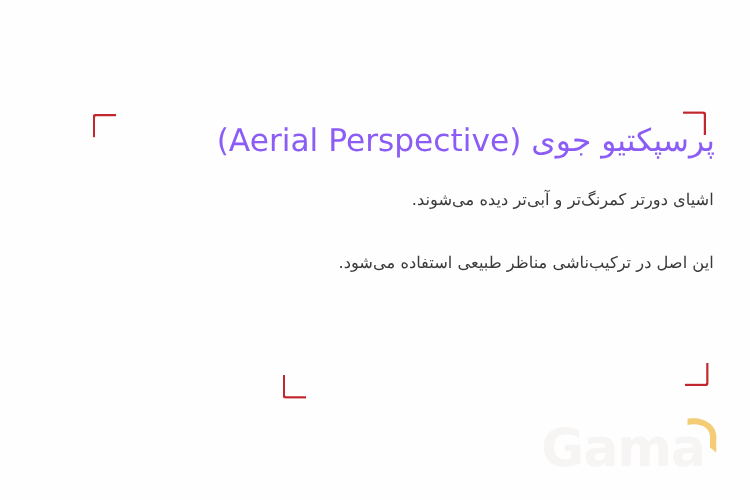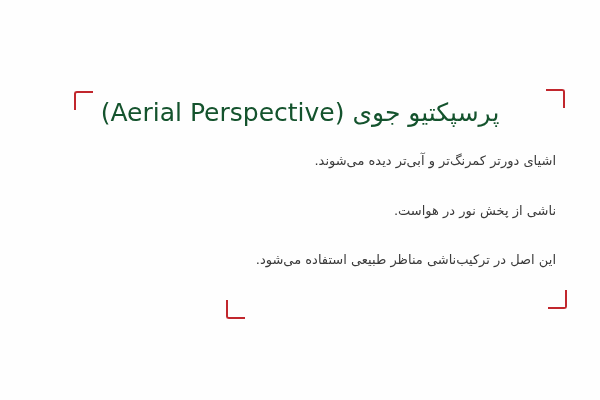--- a/index.html
+++ b/index.html
@@ -69,29 +69,29 @@
     direction: rtl;
     text-align: right;
   }
 
   .slide-title {
     margin: 0;
     padding: 0 0 0 0;
     font-size: 25px;
     font-weight: 400;
     line-height: 1.35;
-    color: #14532d;
+    color: #8b5cf6;
     letter-spacing: 0;
     white-space: nowrap;
     direction: rtl;
-    text-align: center;
+    text-align: right;
   }
 
   .body-lines {
-    margin: 16px;
+    margin: 1px;
     padding: 0;
     list-style: none;
     margin-top: 21px;
   }
 
   .body-line {
     font-size: 13px;
     font-weight: 400;
     color: #3a3a3a;
     line-height: 1.6;
@@ -143,20 +143,25 @@
   <div class="bracket tr"></div>
   <div class="bracket bl"></div>
   <div class="bracket br"></div>
 
   <div class="content">
 
     <h1 class="slide-title">پرسپکتیو جوی (Aerial Perspective)</h1>
 
     <ul class="body-lines">
       <li class="body-line">اشیای دورتر کمرنگ‌تر و آبی‌تر دیده می‌شوند.</li>
-      <li class="body-line">ناشی از پخش نور در هواست.</li>
       <li class="body-line">این اصل در ترکیب‌ناشی مناظر طبیعی استفاده می‌شود.</li>
     </ul>
 
   </div>
 
+  <div class="watermark">
+    <div class="watermark-text">Gama</div>
+    <svg class="watermark-swoosh" viewBox="0 0 34 34">
+      <path d="M4 3 C16 1, 29 7, 27 21 L27 30 L22 26 L22 19 C23 10, 14 6, 4 8 Z" fill="#f0b840" opacity="0.72"></path>
+    </svg>
+  </div>
 
 </div>
 
 </body></html>

